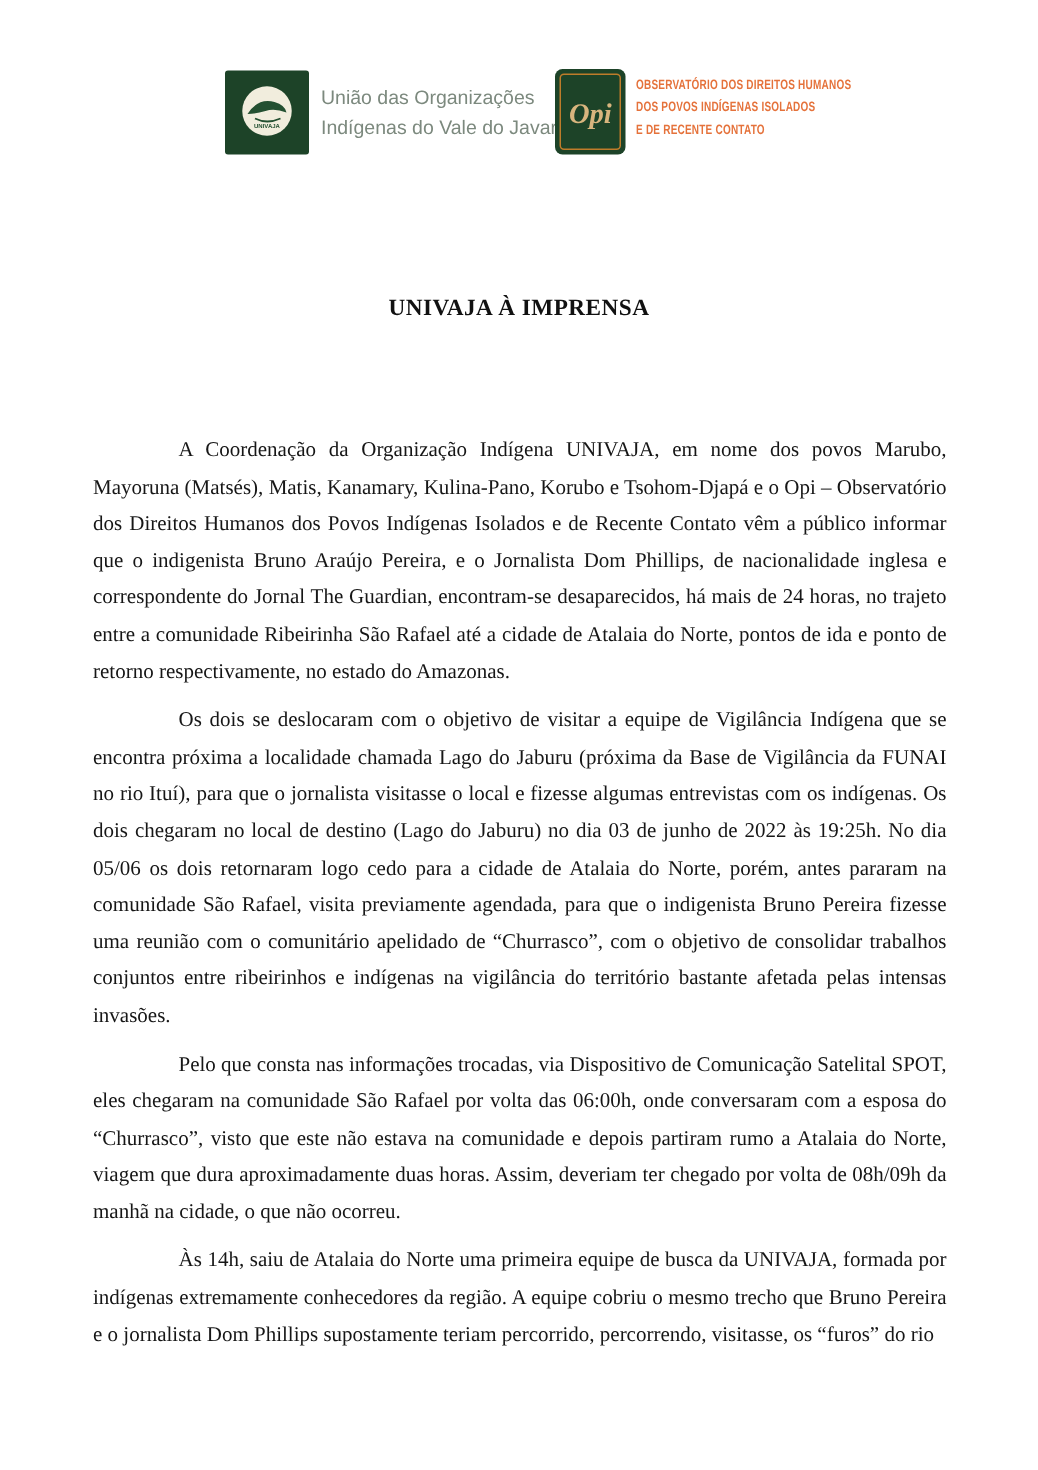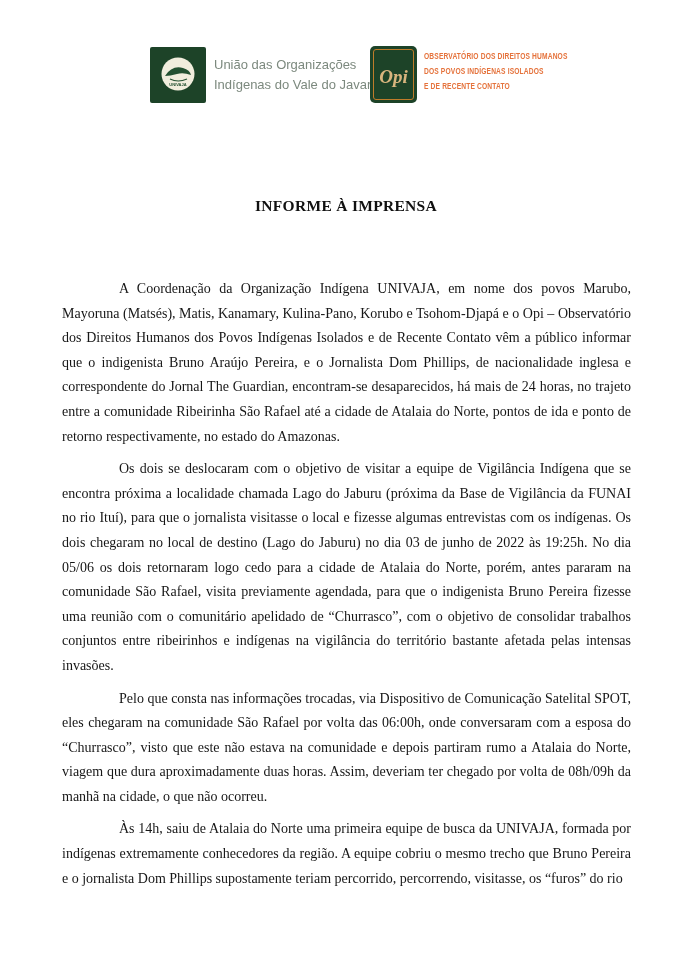--- a/index.html
+++ b/index.html
@@ -90,21 +90,21 @@
     text-align: center;
     font-size: 15.5px;
     font-weight: bold;
     letter-spacing: 0.3px;
     color: #111111;
     font-family: "Liberation Serif", serif;
   }
   .doc-body {
     position: absolute;
     left: 62px;
-    top: 277px;
+    top: 289px;
     width: 569px;
   }
   .doc-body p {
     margin: 0 0 8px 0;
     font-size: 14px;
     line-height: 24.6px;
     text-align: justify;
     text-indent: 57px;
     color: #161616;
   }
@@ -131,21 +131,21 @@
   <div class="opi-logo">
     <span class="opi-logo-text">Opi</span>
   </div>
 
   <div class="opi-name">
     <span>Observatório dos Direitos Humanos</span>
     <span>dos Povos Indígenas Isolados</span>
     <span>e de Recente Contato</span>
   </div>
 
-  <h1 class="doc-title">INFORME À IMPRENSA</h1>
+  <h1 class="doc-title">UNIVAJA À IMPRENSA</h1>
 
   <main class="doc-body">
     <p>A Coordenação da Organização Indígena UNIVAJA, em nome dos povos Marubo, Mayoruna (Matsés), Matis, Kanamary, Kulina-Pano, Korubo e Tsohom-Djapá e o Opi – Observatório dos Direitos Humanos dos Povos Indígenas Isolados e de Recente Contato vêm a público informar que o indigenista Bruno Araújo Pereira, e o Jornalista Dom Phillips, de nacionalidade inglesa e correspondente do Jornal The Guardian, encontram-se desaparecidos, há mais de 24 horas, no trajeto entre a comunidade Ribeirinha São Rafael até a cidade de Atalaia do Norte, pontos de ida e ponto de retorno respectivamente, no estado do Amazonas.</p>
     <p>Os dois se deslocaram com o objetivo de visitar a equipe de Vigilância Indígena que se encontra próxima a localidade chamada Lago do Jaburu (próxima da Base de Vigilância da FUNAI no rio Ituí), para que o jornalista visitasse o local e fizesse algumas entrevistas com os indígenas. Os dois chegaram no local de destino (Lago do Jaburu) no dia 03 de junho de 2022 às 19:25h. No dia 05/06 os dois retornaram logo cedo para a cidade de Atalaia do Norte, porém, antes pararam na comunidade São Rafael, visita previamente agendada, para que o indigenista Bruno Pereira fizesse uma reunião com o comunitário apelidado de “Churrasco”, com o objetivo de consolidar trabalhos conjuntos entre ribeirinhos e indígenas na vigilância do território bastante afetada pelas intensas invasões.</p>
     <p>Pelo que consta nas informações trocadas, via Dispositivo de Comunicação Satelital SPOT, eles chegaram na comunidade São Rafael por volta das 06:00h, onde conversaram com a esposa do “Churrasco”, visto que este não estava na comunidade e depois partiram rumo a Atalaia do Norte, viagem que dura aproximadamente duas horas. Assim,  deveriam ter chegado por volta de 08h/09h da manhã na cidade, o que não ocorreu.</p>
     <p>Às 14h, saiu de Atalaia do Norte uma primeira equipe de busca da UNIVAJA, formada por indígenas extremamente conhecedores da região. A equipe cobriu o mesmo trecho que Bruno Pereira e o jornalista Dom Phillips supostamente teriam percorrido, percorrendo, visitasse, os “furos” do rio</p>
   </main>
 
 </div>
 

